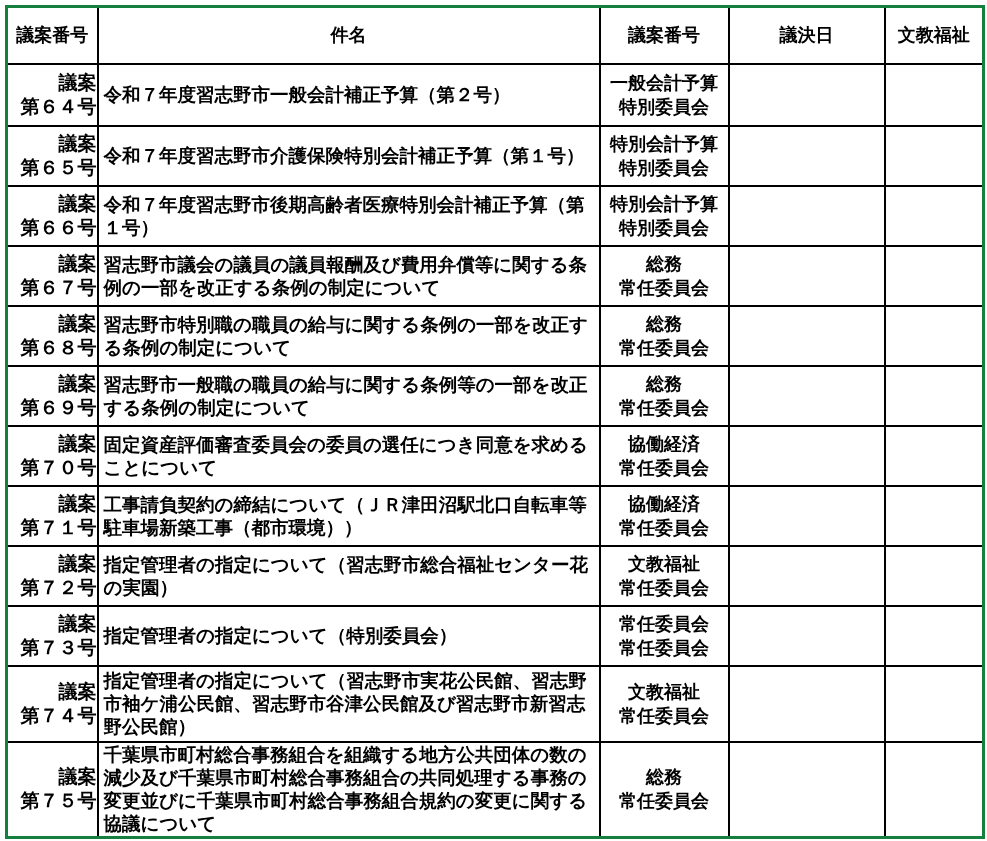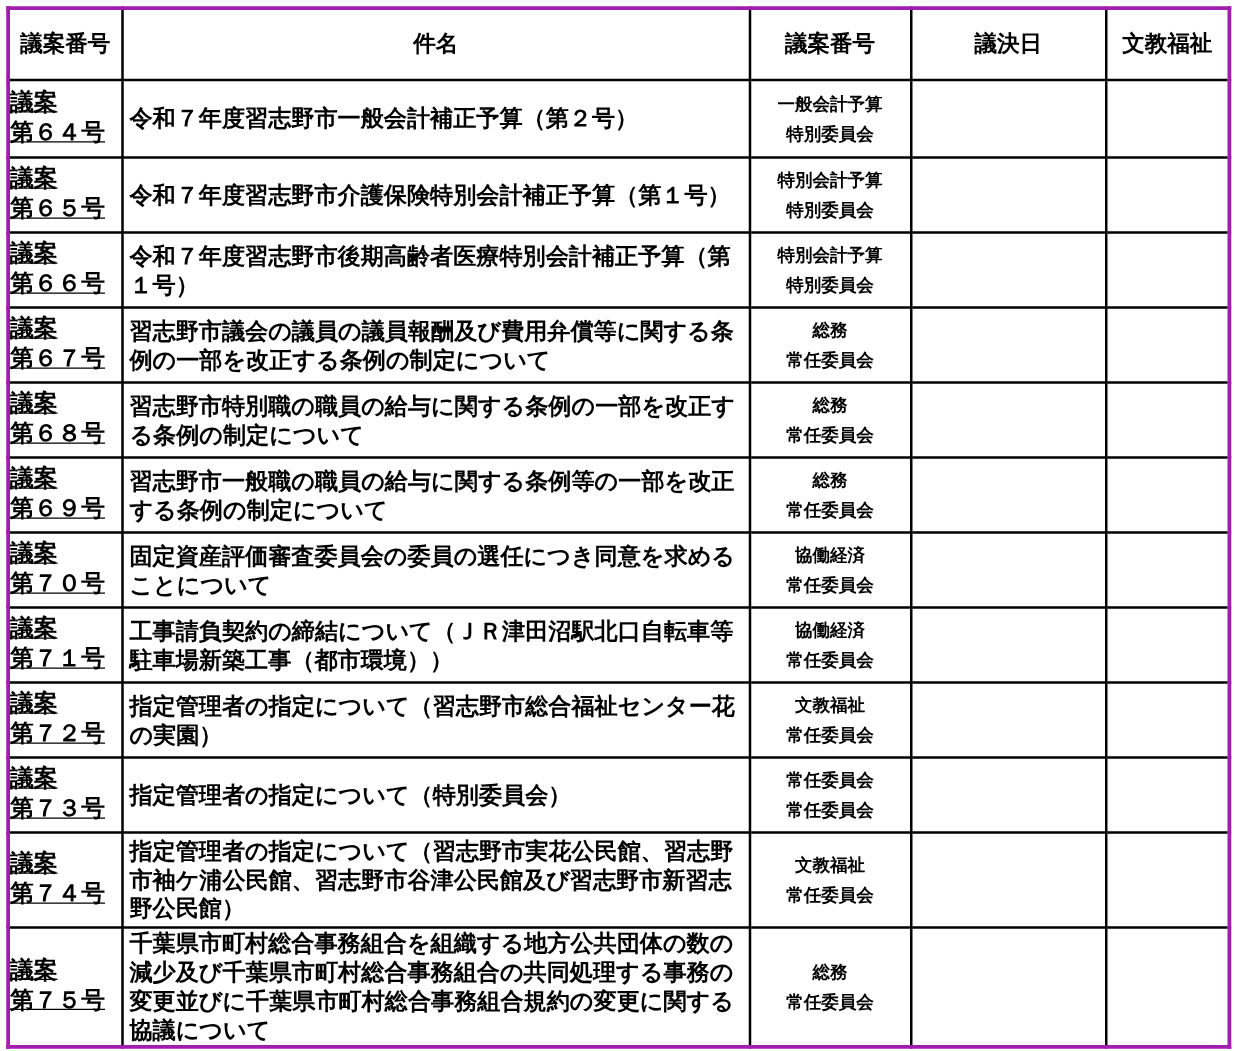--- a/index.html
+++ b/index.html
@@ -17,21 +17,21 @@
   }
   .page {
     width: 977px;
     height: 831px;
   }
   table.agenda {
     width: 977px;
     height: 831px;
     border-collapse: collapse;
     table-layout: fixed;
-    border: 3px solid #a21caf;
+    border: 3px solid #15803d;
     font-weight: bold;
   }
   th, td {
     border: 2px solid #000000;
     padding: 0;
     vertical-align: middle;
     overflow: hidden;
     box-sizing: border-box;
   }
   thead tr { height: 57px; }
@@ -40,34 +40,33 @@
   tr.r-tall3 { height: 76px; }
   tr.r-tall4 { height: 96px; }
 
   th.hdr {
     font-size: 18px;
     text-align: center;
     font-weight: bold;
   }
   td.cell-no {
     font-size: 19px;
-    text-align: left;
+    text-align: right;
     line-height: 24px;
-    text-decoration: underline;
   }
   td.cell-title {
     font-size: 18.5px;
     text-align: left;
     padding-left: 5px;
     padding-right: 0;
     line-height: 23px;
     margin-top: 28px;
   }
   td.cell-comm {
-    font-size: 14px;
+    font-size: 18px;
     text-align: center;
     line-height: 24px;
   }
   td.cell-empty {
     font-size: 18px;
   }
 </style>
 </head>
 <body>
 

